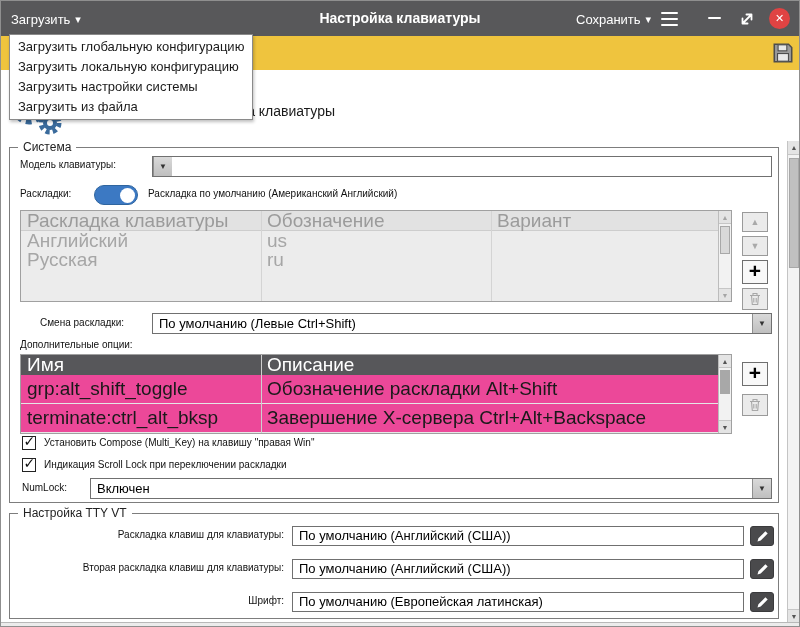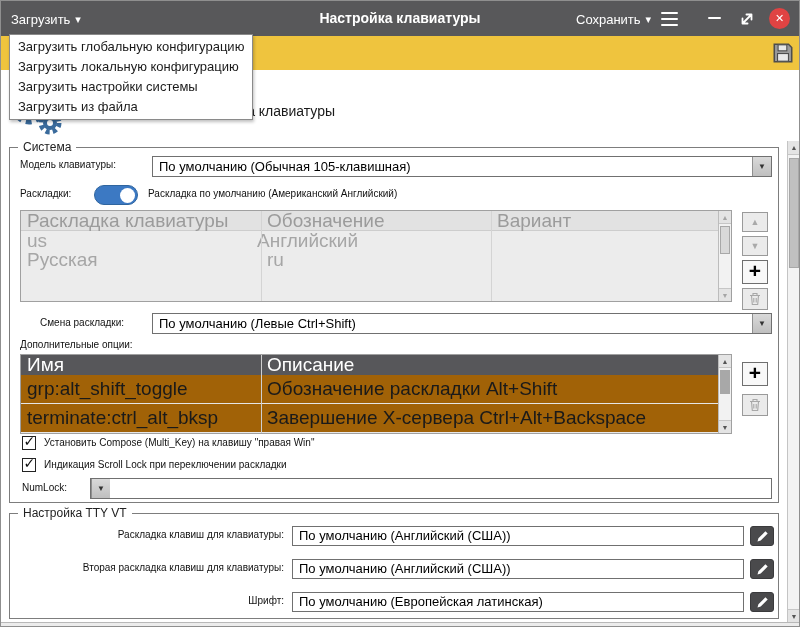--- a/index.html
+++ b/index.html
@@ -67,21 +67,21 @@
   .t-head { display:flex; height:20px; align-items:center; }
   .t-row { display:flex; align-items:center; }
   .tc { padding:0 6px; font-size:19px; white-space:nowrap; overflow:hidden; }
   .vline { position:absolute; top:0; bottom:0; width:1px; }
 
   .tbl-dis .cols { background:#ececec; }
   .tbl-dis .t-head { background:#e2e2e2; color:#9b9b9b; border-bottom:1px solid #cdcdcd; }
   .tbl-dis .t-row { height:19px; color:#a6a6a6; }
   .tbl-dis .vline { background:#d4d4d4; }
 
-  .tbl-en .cols { background:#a16207; }
+  .tbl-en .cols { background:#ec4899; }
   .tbl-en .t-head { background:#57575a; color:#fff; }
   .tbl-en .t-row { height:29px; color:#1a1a1a; border-bottom:1px solid #e6e6e6; }
   .tbl-en .vline { background:#cfcfcf; }
 
   
   .vscroll { position:absolute; right:0; top:0; bottom:0; width:13px; background:#f2f2f2;
              border-left:1px solid #bcbcbc; cursor:pointer; }
   .vs-up,.vs-down { position:absolute; left:0; right:0; height:13px; background:#e4e4e4;
                     display:flex; align-items:center; justify-content:center; }
   .vs-up { top:0; border-bottom:1px solid #c6c6c6; }
@@ -174,40 +174,39 @@
     <div class="menu-item">Загрузить локальную конфигурацию</div>
     <div class="menu-item">Загрузить настройки системы</div>
     <div class="menu-item">Загрузить из файла</div>
   </div>
 
   <div class="group" style="left:8px; top:146px; width:770px; height:356px;">
     <span class="legend">Система</span>
 
     <span class="lbl" style="left:10px; top:11px;">Модель клавиатуры:</span>
     <div class="combo" style="left:142px; top:8px; width:620px;">
-      <span class="val">По умолчанию (Обычная 105-клавишная)</span>
       <span class="cbtn"></span>
     </div>
 
     <span class="lbl" style="left:10px; top:40px;">Раскладки:</span>
     <div class="toggle" style="left:84px; top:37px;">
         <div class="knob"></div>
       </div>
     <span class="lbl" style="left:138px; top:40px;">Раскладка по умолчанию (Американский Английский)</span>
 
     <div class="table tbl-dis" style="left:10px; top:62px; width:712px; height:92px;">
       <div class="cols">
         <div class="t-head">
           <div class="tc" style="width:240px;">Раскладка клавиатуры</div>
           <div class="tc" style="width:230px;">Обозначение</div>
           <div class="tc" style="flex:1;">Вариант</div>
         </div>
         <div class="t-row">
+          <div class="tc" style="width:240px;">Английский</div>
           <div class="tc" style="width:230px;">us</div>
-          <div class="tc" style="width:240px;">Английский</div>
           <div class="tc" style="flex:1;"></div>
         </div>
         <div class="t-row">
           <div class="tc" style="width:240px;">Русская</div>
           <div class="tc" style="width:230px;">ru</div>
           <div class="tc" style="flex:1;"></div>
         </div>
         <div class="vline" style="left:240px;"></div>
         <div class="vline" style="left:470px;"></div>
       </div>
@@ -266,20 +265,21 @@
     </div>
 
     <div class="checkbox checked" style="left:12px; top:288px;"></div>
     <span class="lbl" style="left:34px; top:289px;">Установить Compose (Multi_Key) на клавишу "правая Win"</span>
 
     <div class="checkbox checked" style="left:12px; top:310px;"></div>
     <span class="lbl" style="left:34px; top:311px;">Индикация Scroll Lock при переключении раскладки</span>
 
     <span class="lbl" style="left:12px; top:334px;">NumLock:</span>
     <div class="combo" style="left:80px; top:330px; width:682px;">
+      <span class="val">Включен</span>
       <span class="cbtn"></span>
     </div>
   </div>
 
   <div class="group" style="left:8px; top:512px; width:770px; height:106px;">
     <span class="legend">Настройка TTY VT</span>
 
     <span class="lbl rlabel" style="left:4px; top:15px; width:270px;">Раскладка клавиш для клавиатуры:</span>
     <div class="tinput" style="left:282px; top:12px; width:452px;">По умолчанию (Английский (США))</div>
     <div class="editbtn" style="left:740px; top:12px;">

